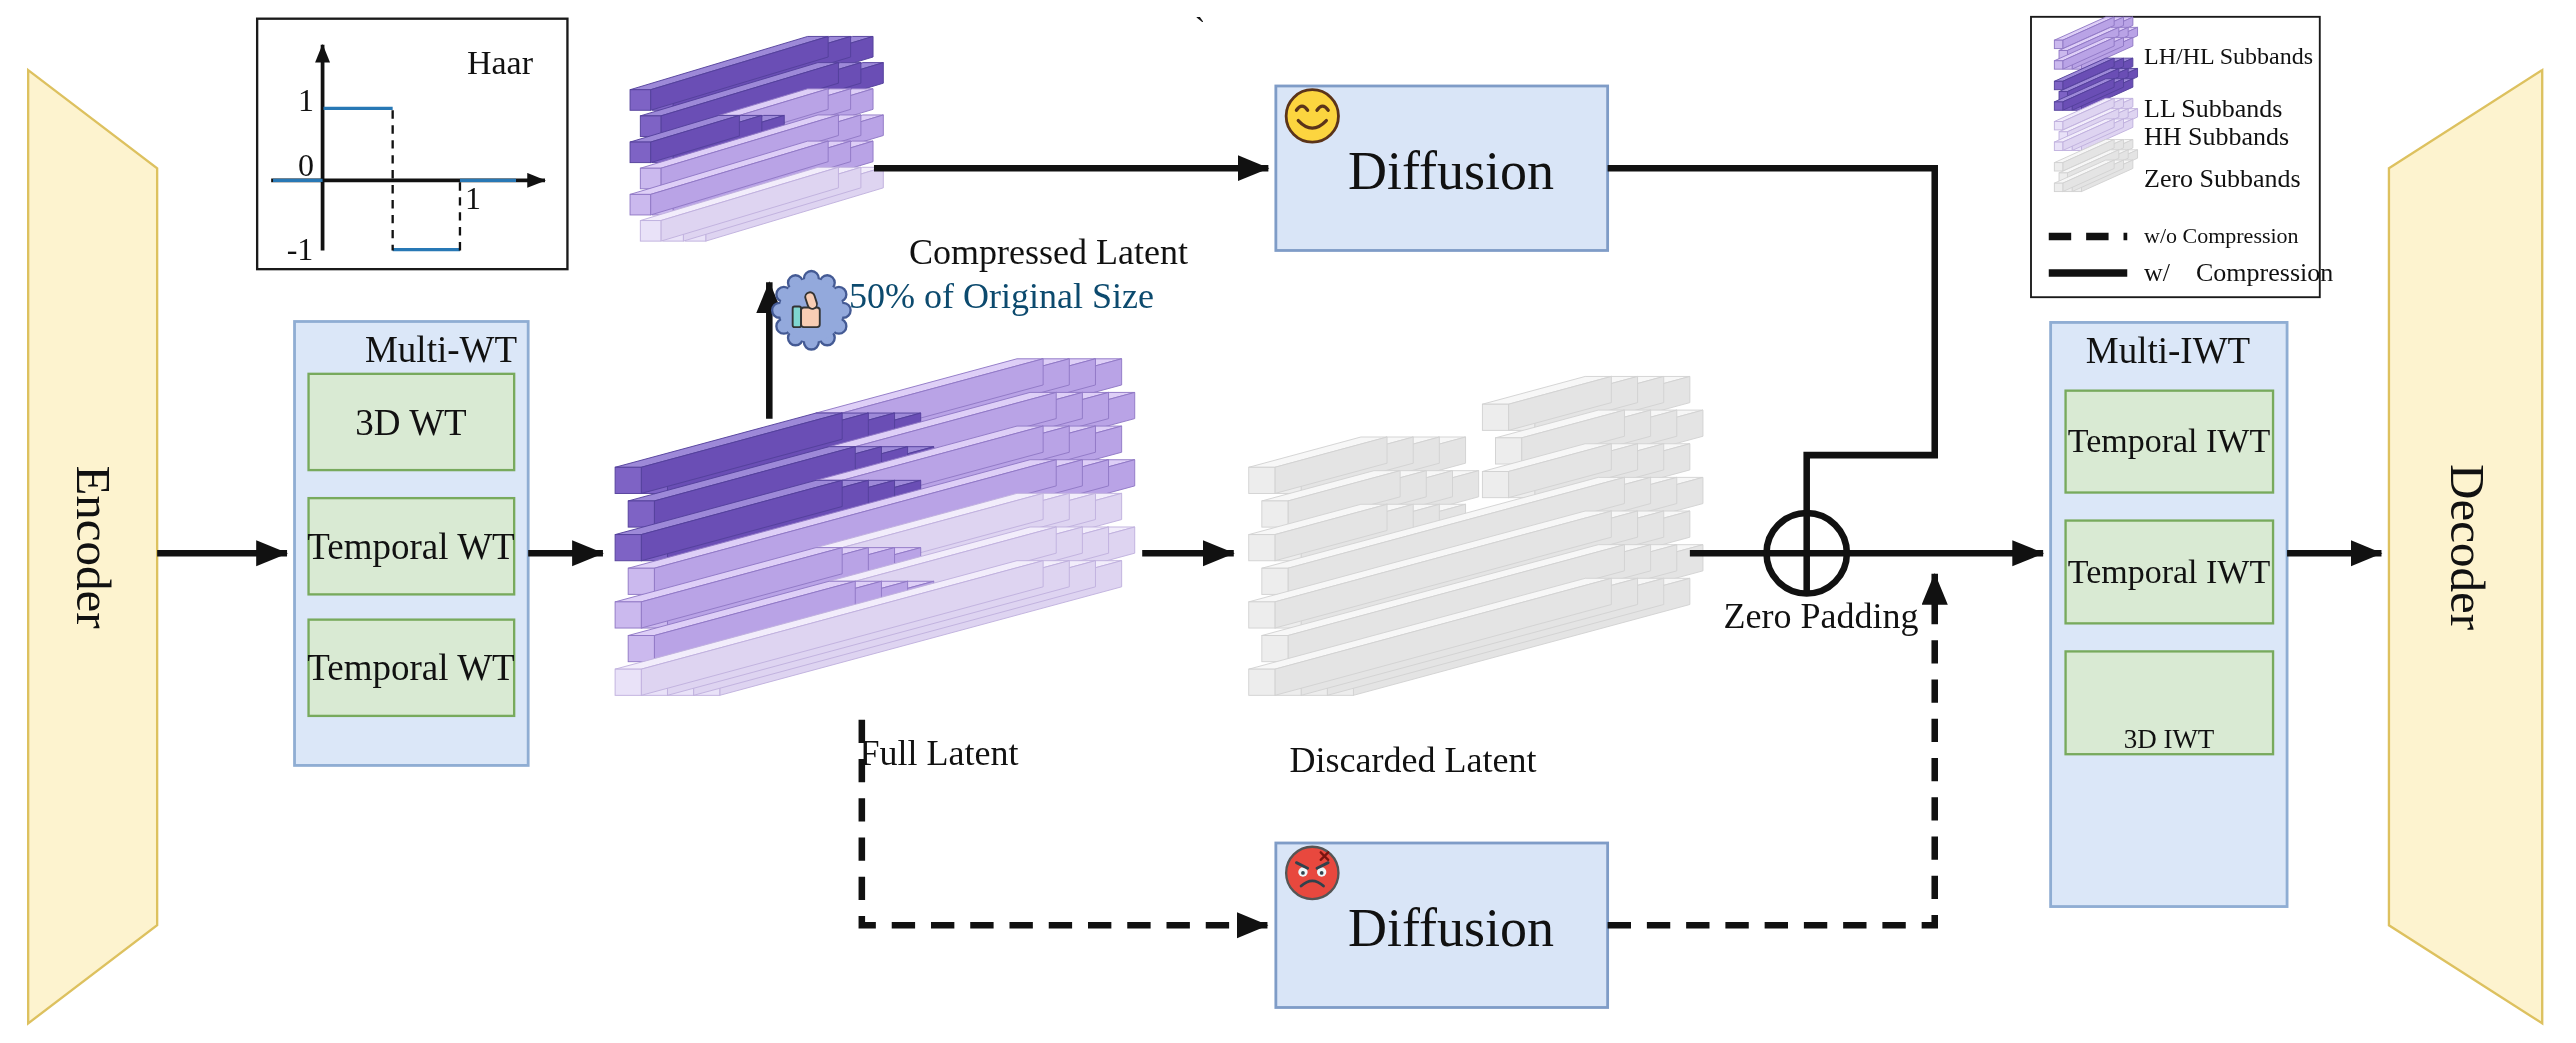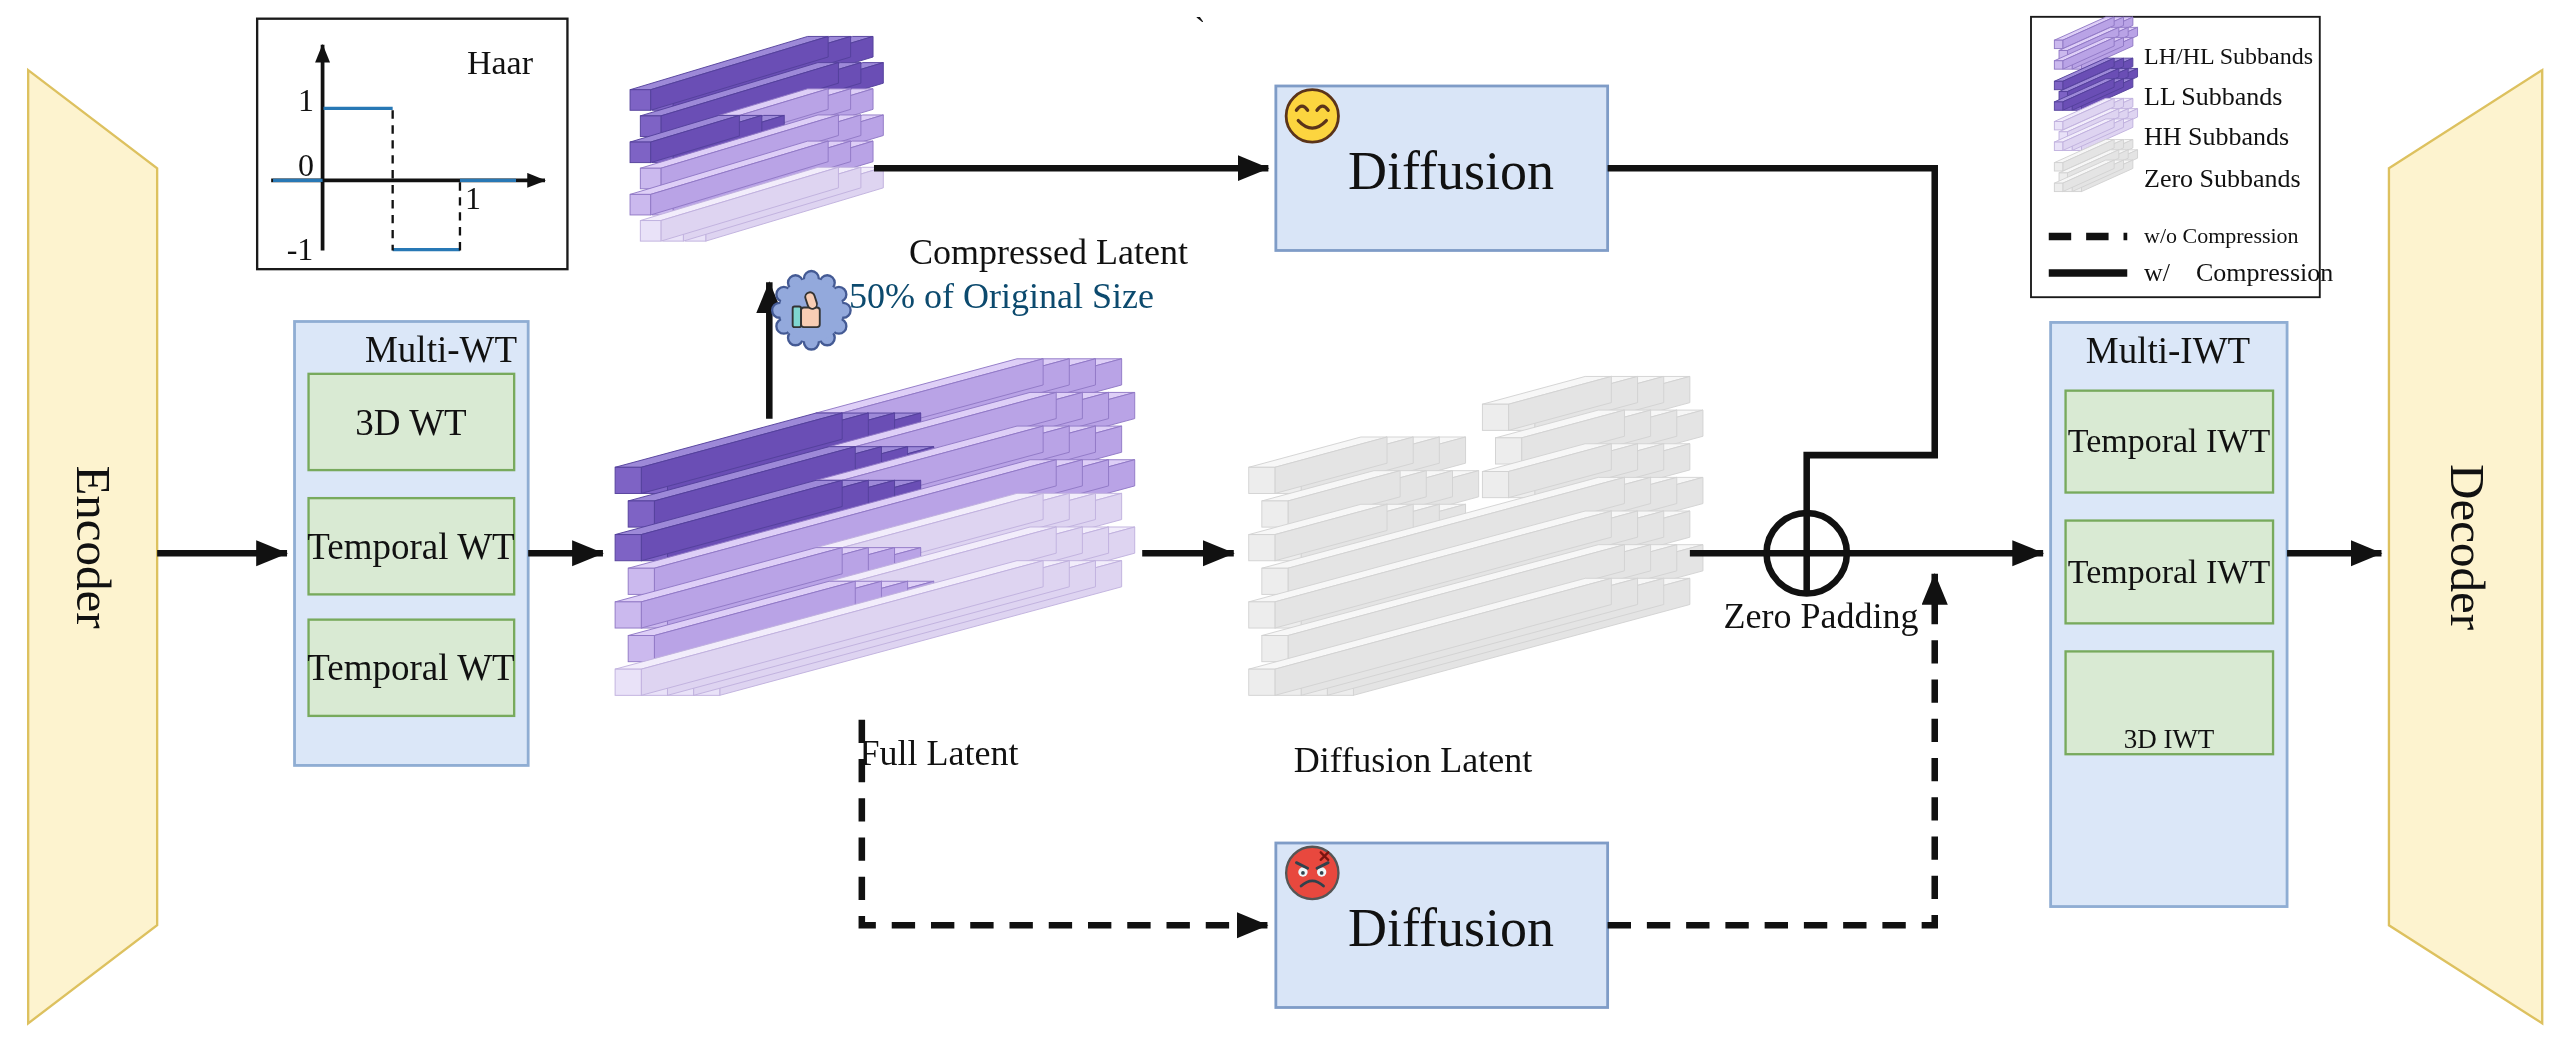--- a/index.html
+++ b/index.html
@@ -578,24 +578,24 @@
   <div class="t" style="left:2169px;top:441px;font-size:34px;">Temporal IWT</div>
   <div class="t" style="left:2169px;top:572px;font-size:34px;">Temporal IWT</div>
   <div class="t" style="left:2169px;top:703px;font-size:27px;margin-top:36px;">3D IWT</div>
 
   <div class="t" style="left:1451px;top:171px;font-size:54px;">Diffusion</div>
   <div class="t" style="left:1451px;top:928px;font-size:54px;">Diffusion</div>
 
   <div class="t tl" style="left:909px;top:252px;font-size:36px;">Compressed Latent</div>
   <div class="t tl" style="left: 849px; top: 296px; font-size: 36px; color: #0c4a6e;">50% of Original Size</div>
   <div class="t" style="left:939px;top:753px;font-size:36px;">Full Latent</div>
-  <div class="t" style="left:1413px;top:760px;font-size:36px;">Diffusion Latent</div>
+  <div class="t" style="left:1413px;top:760px;font-size:36px;">Discarded Latent</div>
   <div class="t" style="left:1821px;top:616px;font-size:36px;">Zero Padding</div>
   <div class="t" style="left:1200px;top:28px;font-size:32px;">`</div>
 
   <div class="t tl" style="left:2144px;top:56px;font-size:24px;">LH/HL Subbands</div>
-  <div class="t tl" style="left:2144px;top:97px;font-size:26px;">LL Subbands</div>
+  <div class="t tl" style="left:2144px;top:109px;font-size:26px;">LL Subbands</div>
   <div class="t tl" style="left:2144px;top:137px;font-size:26px;">HH Subbands</div>
   <div class="t tl" style="left:2144px;top:179px;font-size:26px;">Zero Subbands</div>
   <div class="t tl" style="left:2144px;top:236px;font-size:22px;">w/o Compression</div>
   <div class="t tl" style="left:2144px;top:273px;font-size:26px;">w/    Compression</div>
 </div>
 
 
 </body></html>

